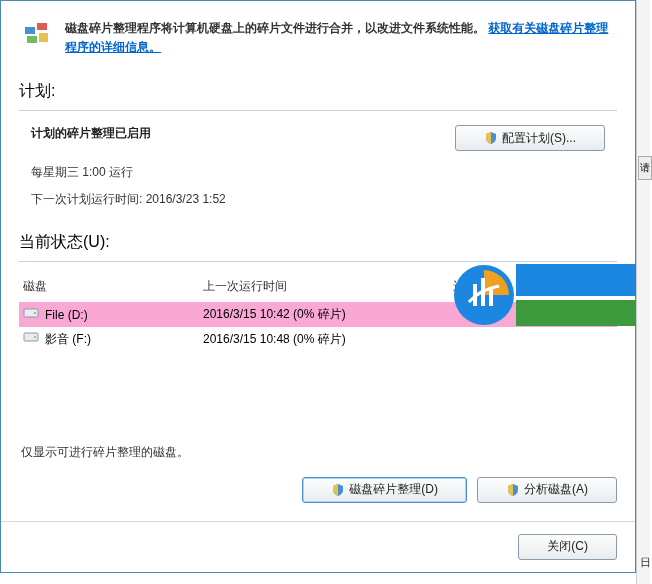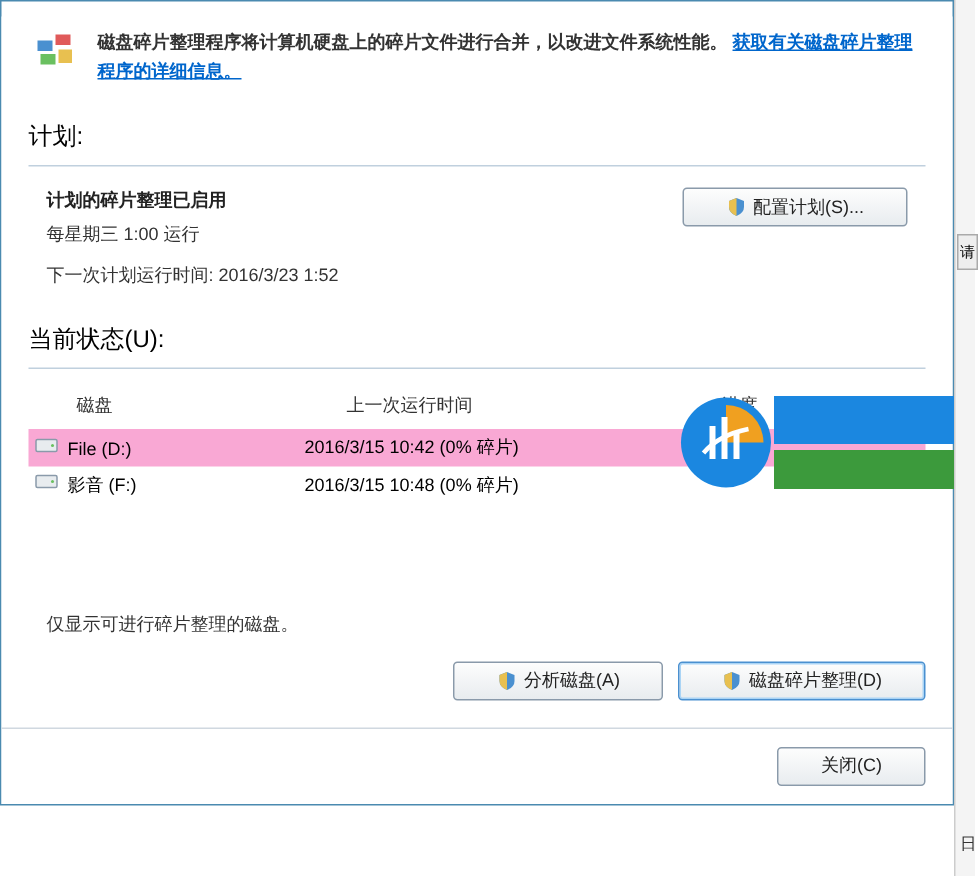--- a/index.html
+++ b/index.html
@@ -19,35 +19,35 @@
   .banner-icon { width: 32px; height: 32px; flex-shrink: 0; }
   .banner-text { color: #333; line-height: 1.6; font-weight: bold; }
   .banner-text a { color: #0066cc; text-decoration: underline; }
   
   .section { padding: 6px 18px 2px; }
   .section-label { color: #000000; font-size: 16px; margin-bottom: 4px; }
   .divider { height: 1px; background: #c0d0de; margin: 2px 18px 0; }
   
   .schedule-row { display: flex; align-items: flex-start; padding: 14px 30px 6px; }
   .schedule-info { flex: 1; }
-  .schedule-title { font-weight: bold; color: #222; margin-bottom: 6px; font-size: 12px; }
+  .schedule-title { font-weight: bold; color: #222; margin-bottom: 22px; font-size: 12px; }
   .schedule-line { color: #333; margin-bottom: 10px; }
   
   .status-section { padding: 2px 18px 2px; margin-top: 6px; }
   
   .disk-table { margin: 10px 18px 0; }
-  .tbl-header { display: flex; padding: 6px 4px; color: #333; border-bottom: 1px solid transparent; margin-left: 28px; }
+  .tbl-header { display: flex; padding: 6px 4px; color: #333; border-bottom: 1px solid transparent; }
   .col-disk { width: 180px; }
   .col-last { width: 250px; }
   .col-prog { flex: 1; }
   .tbl-row { display: flex; align-items: center; padding: 4px 4px; }
   .tbl-row.sel { background: #f9a8d4; }
   .drive-icon { width: 16px; height: 12px; margin-right: 6px; display: inline-block; }
   
-  .note { padding: 0 30px; color: #333; line-height: 1.7; margin-top: 70px; }
+  .note { padding: 0 20px; color: #333; line-height: 1.7; margin-top: 90px; }
   
   .btn-row { display: flex; justify-content: flex-end; gap: 10px; padding: 14px 18px 6px; }
   .btn-row.bottom { border-top: 1px solid #d0d8e0; margin-top: 12px; padding: 12px 18px; }
   .btn { min-width: 130px; height: 26px; border: 1px solid #8a9aaa; border-radius: 3px; background: linear-gradient(to bottom, #fdfdfd, #e8ecef); display: inline-flex; align-items: center; justify-content: center; gap: 4px; font-size: 12px; color: #222; cursor: pointer; padding: 0 28px; }
   .btn.default { border-color: #4a90d0; box-shadow: 0 0 0 1px #aad4f5 inset; }
   .shield { width: 14px; height: 14px; }
   
   .overlay-logo { position: absolute; top: 264px; left: 453px; width: 62px; height: 62px; }
   .overlay-bar1 { position: absolute; top: 264px; left: 516px; width: 132px; height: 32px; background: #1b87e0; }
   .overlay-bar2 { position: absolute; top: 300px; left: 516px; width: 132px; height: 26px; background: #3c9a3c; }
@@ -124,33 +124,33 @@
             <div class="col-prog"></div>
           </div>
         </div>
     </div>
 
     <div class="note">
       <div>仅显示可进行碎片整理的磁盘。</div>
     </div>
 
     <div class="btn-row">
+      <button class="btn default">
+        <svg class="shield" viewBox="0 0 14 14">
+            <path d="M7 1 L12 3 L12 7 Q12 11 7 13 Q2 11 2 7 L2 3 Z" fill="#4a90d0"></path>
+            <path d="M7 1 L7 13 Q2 11 2 7 L2 3 Z" fill="#e8c050"></path>
+          </svg>
+        <span>磁盘碎片整理(D)</span>
+      </button>
       <button class="btn">
         <svg class="shield" viewBox="0 0 14 14">
             <path d="M7 1 L12 3 L12 7 Q12 11 7 13 Q2 11 2 7 L2 3 Z" fill="#4a90d0"></path>
             <path d="M7 1 L7 13 Q2 11 2 7 L2 3 Z" fill="#e8c050"></path>
           </svg>
         <span>分析磁盘(A)</span>
-      </button>
-      <button class="btn default">
-        <svg class="shield" viewBox="0 0 14 14">
-            <path d="M7 1 L12 3 L12 7 Q12 11 7 13 Q2 11 2 7 L2 3 Z" fill="#4a90d0"></path>
-            <path d="M7 1 L7 13 Q2 11 2 7 L2 3 Z" fill="#e8c050"></path>
-          </svg>
-        <span>磁盘碎片整理(D)</span>
       </button>
     </div>
 
     <div class="btn-row bottom">
       <button class="btn" style="min-width:90px">
         <span>关闭(C)</span>
       </button>
     </div>
   </div>
 </div>

